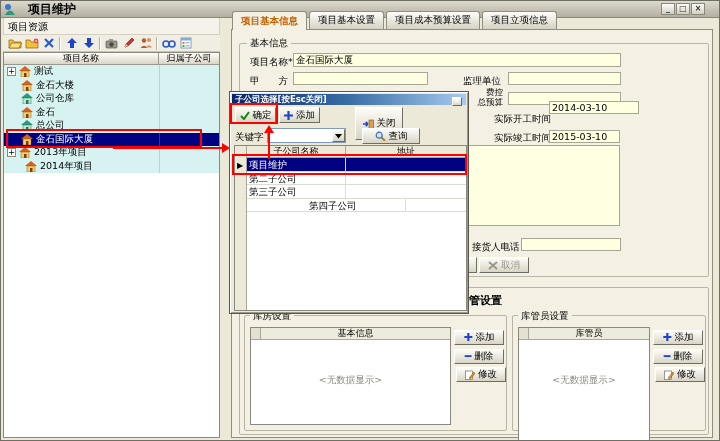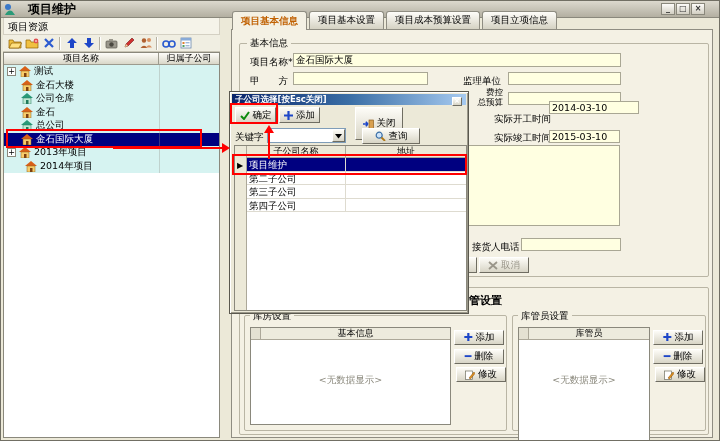--- a/index.html
+++ b/index.html
@@ -453,21 +453,21 @@
           <div class="ca"></div>
       </div>
       <div class="drow" style="top:25.5px;">
         <div class="cn">第二子公司</div>
           <div class="ca"></div>
       </div>
       <div class="drow" style="top:39px;">
         <div class="cn">第三子公司</div>
           <div class="ca"></div>
       </div>
-      <div class="drow" style="top:52.5px;">
+      <div class="drow" style="top:52.5px;flex-direction:column;">
         <div class="cn">第四子公司</div>
           <div class="ca"></div>
       </div>
     </div>
   </div>
 
   <div class="ann" style="left:5px; top:128px; width:196px; height:19px;"></div>
   <div class="annline" style="left:112px; top:146px; width:110px; height:2px;"></div>
   <div class="arr-r" style="left:221px; top:142px;"></div>
 

